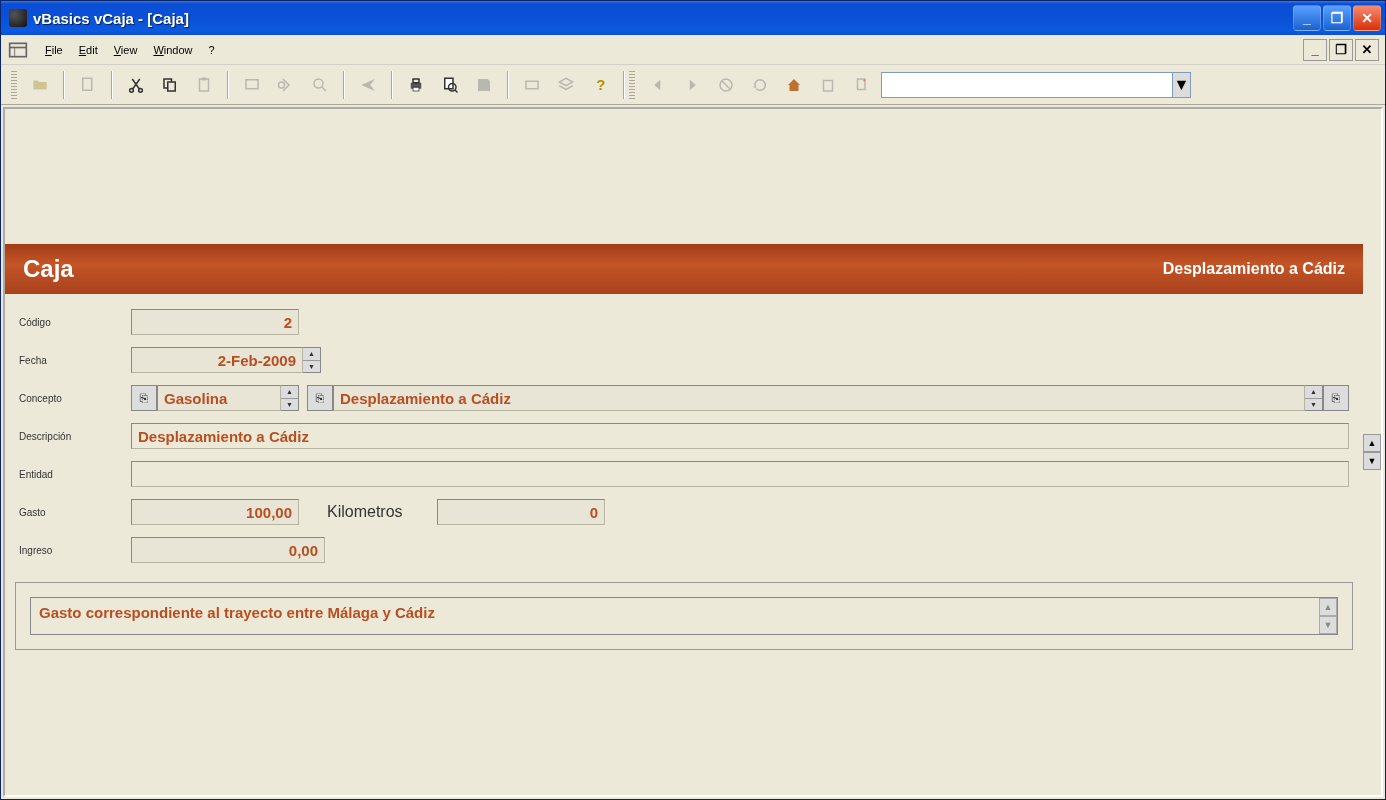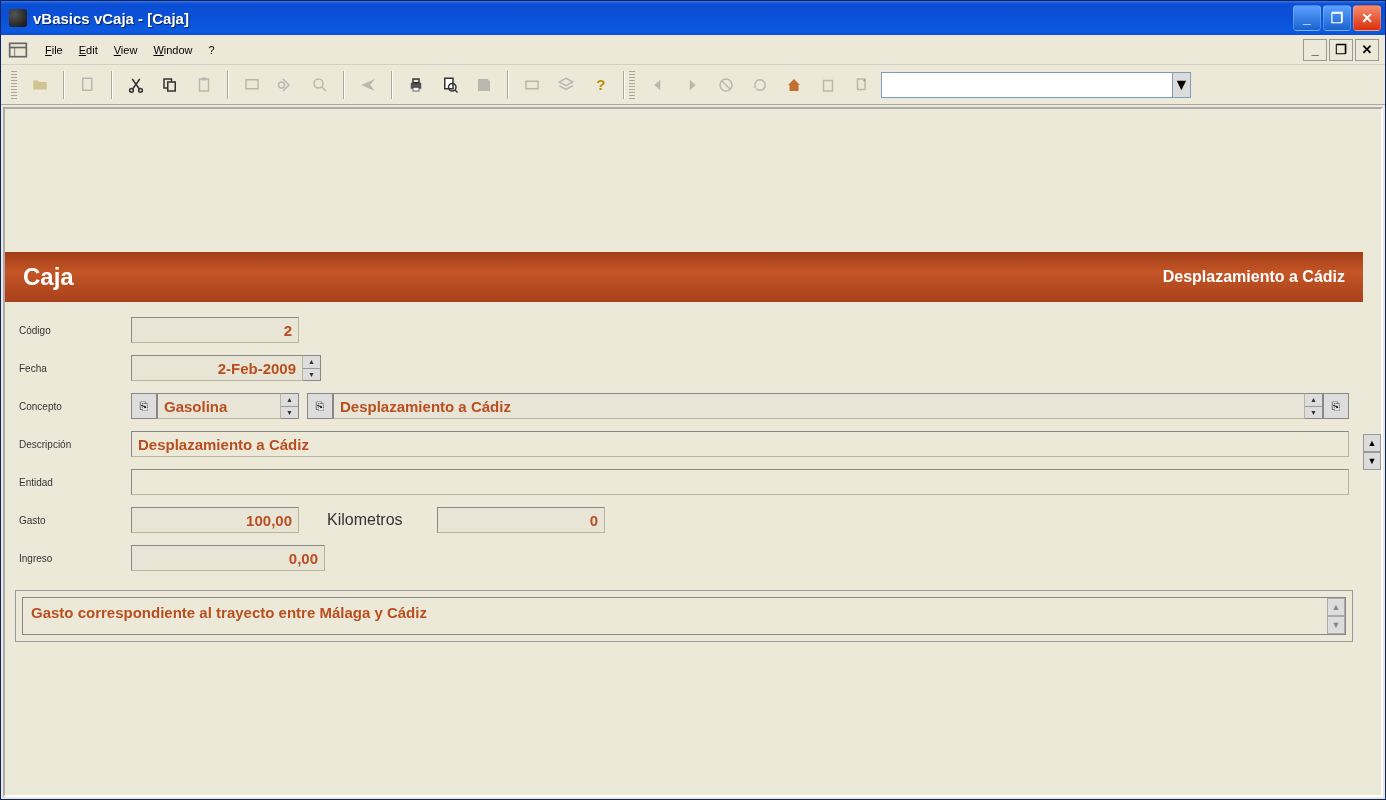--- a/index.html
+++ b/index.html
@@ -58,21 +58,21 @@
   .spinner div { flex: 1; background: #ddd; border-bottom: 1px solid #999; display: flex; align-items: center; justify-content: center; font-size: 7px; color: #333; }
   .spinner div:last-child { border-bottom: none; }
   .lookup-btn { width: 26px; height: 26px; background: #ddd; border: 1px solid #888; display: flex; align-items: center; justify-content: center; font-size: 11px; }
   .checkbox { width: 16px; height: 16px; border: 2px inset #ccc; background: #fff; margin-right: 6px; }
   
   
   .tabs { display: flex; align-items: flex-end; padding: 0 10px; margin-top: 6px; }
   .tab { padding: 6px 12px; font-size: 14px; border: 1px solid #999; border-bottom: none; background: #ece9d8; margin-right: 2px; position: relative; top: 1px; }
   .tab.active { background: #ece9d8; border-bottom: 1px solid #ece9d8; z-index: 2; }
   .tab.inactive { background: #e0ddd0; }
-  .tabpanel { margin: 0 10px 10px 10px; border: 1px solid #999; background: #ece9d8; padding: 6px; flex: 1; display: flex; }
+  .tabpanel { margin: 0 10px 10px 10px; border: 1px solid #999; background: #ece9d8; padding: 14px; flex: 1; display: flex; }
   .textarea-wrap { flex: 1; display: flex; border: 1px solid #888; background: #ece9d8; }
   .textarea { flex: 1; padding: 6px 8px; font-size: 15px; font-weight: bold; color: #b94f20; }
   .ta-scroll { width: 18px; display: flex; flex-direction: column; background: #f0f0f0; }
   .ta-scroll .tarrow { height: 18px; background: #ddd; border: 1px solid #aaa; display: flex; align-items: center; justify-content: center; font-size: 9px; color: #888; }
   .ta-scroll .ttrack { flex: 1; }
   
   u { text-decoration: underline; }
 </style>
 </head>
 <body>

